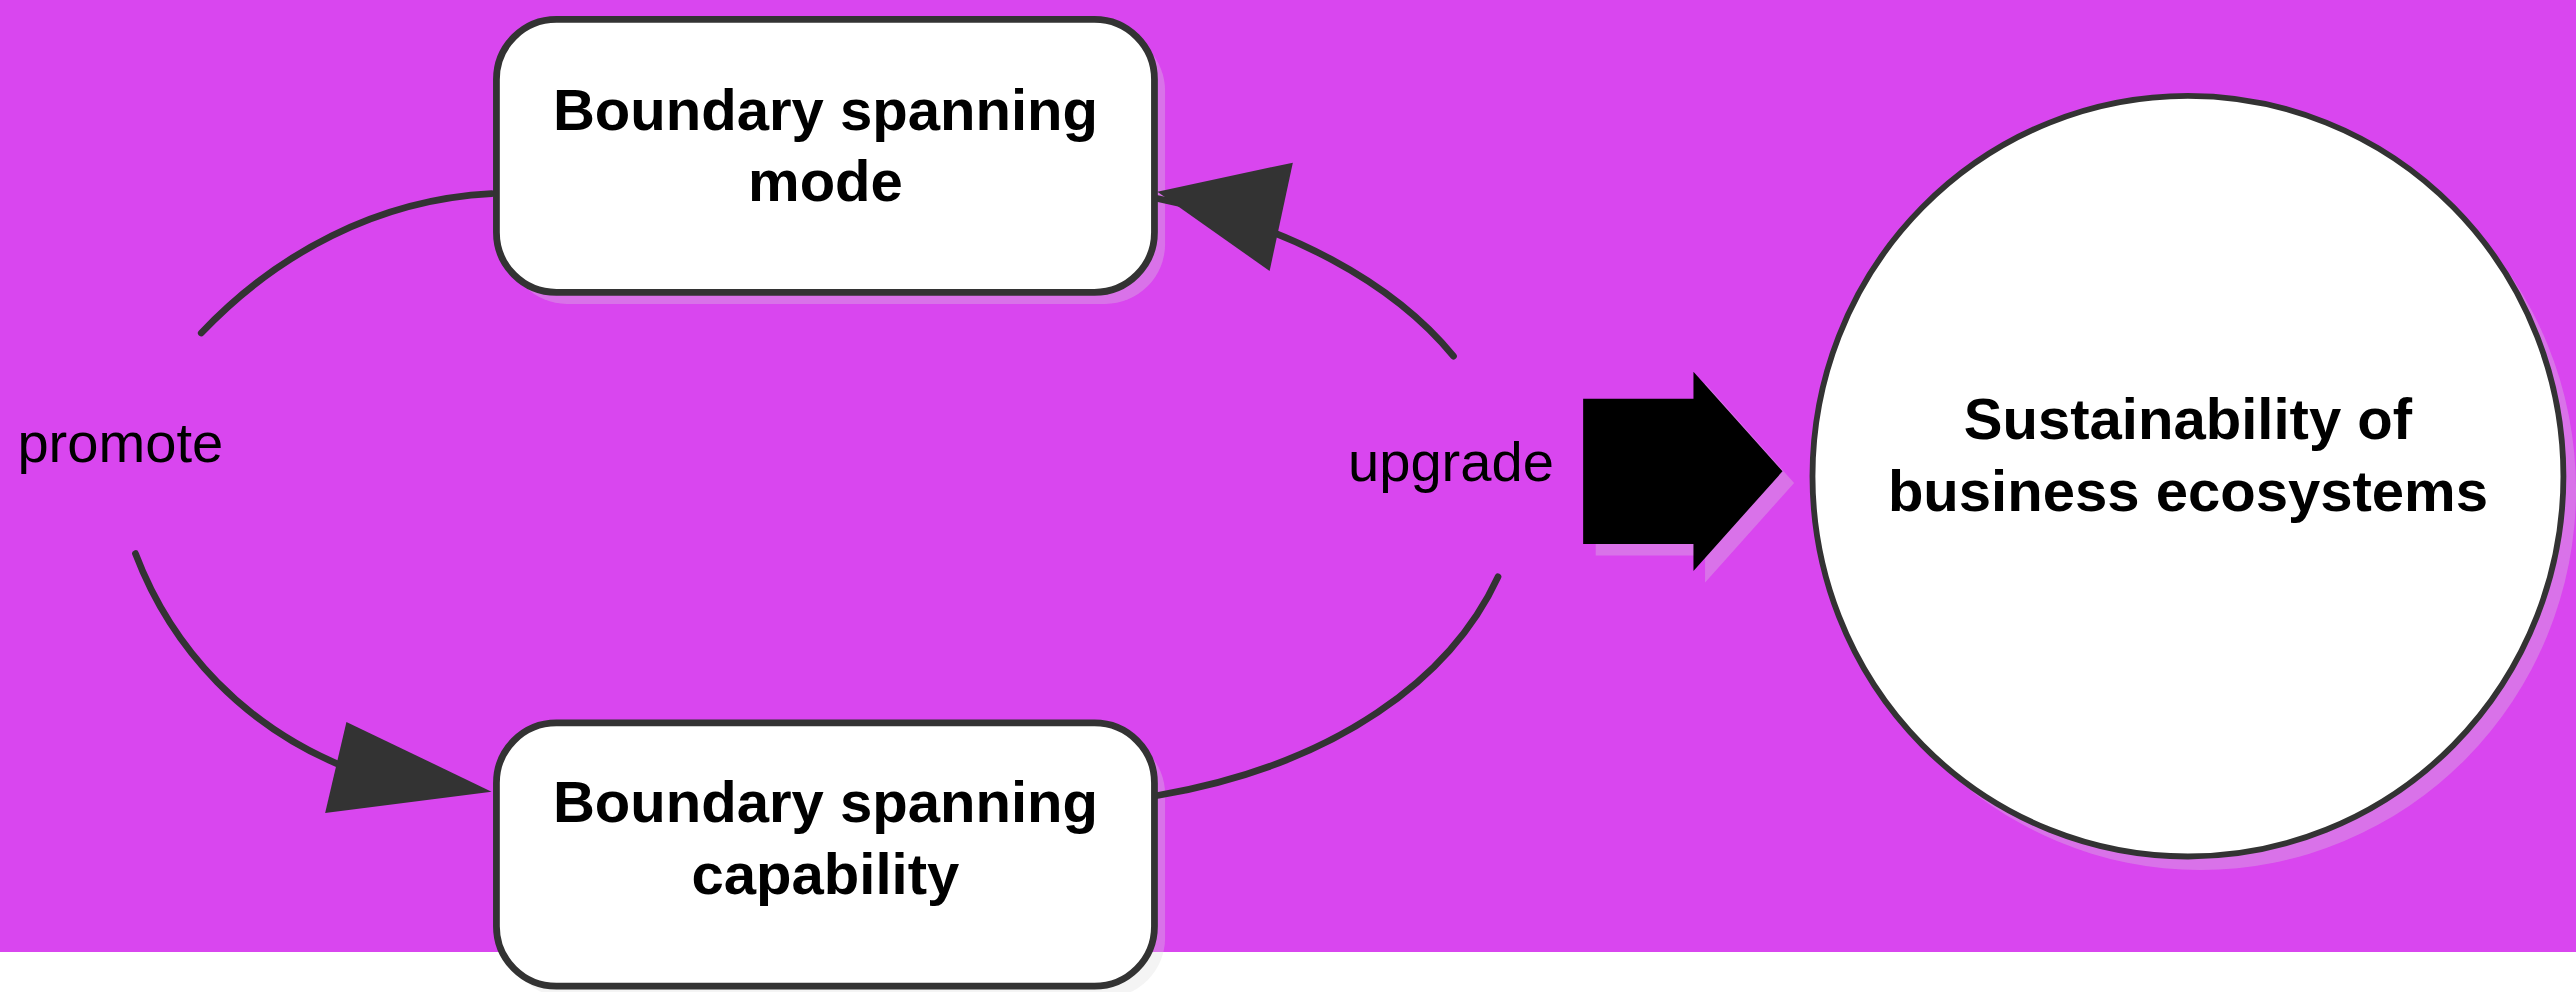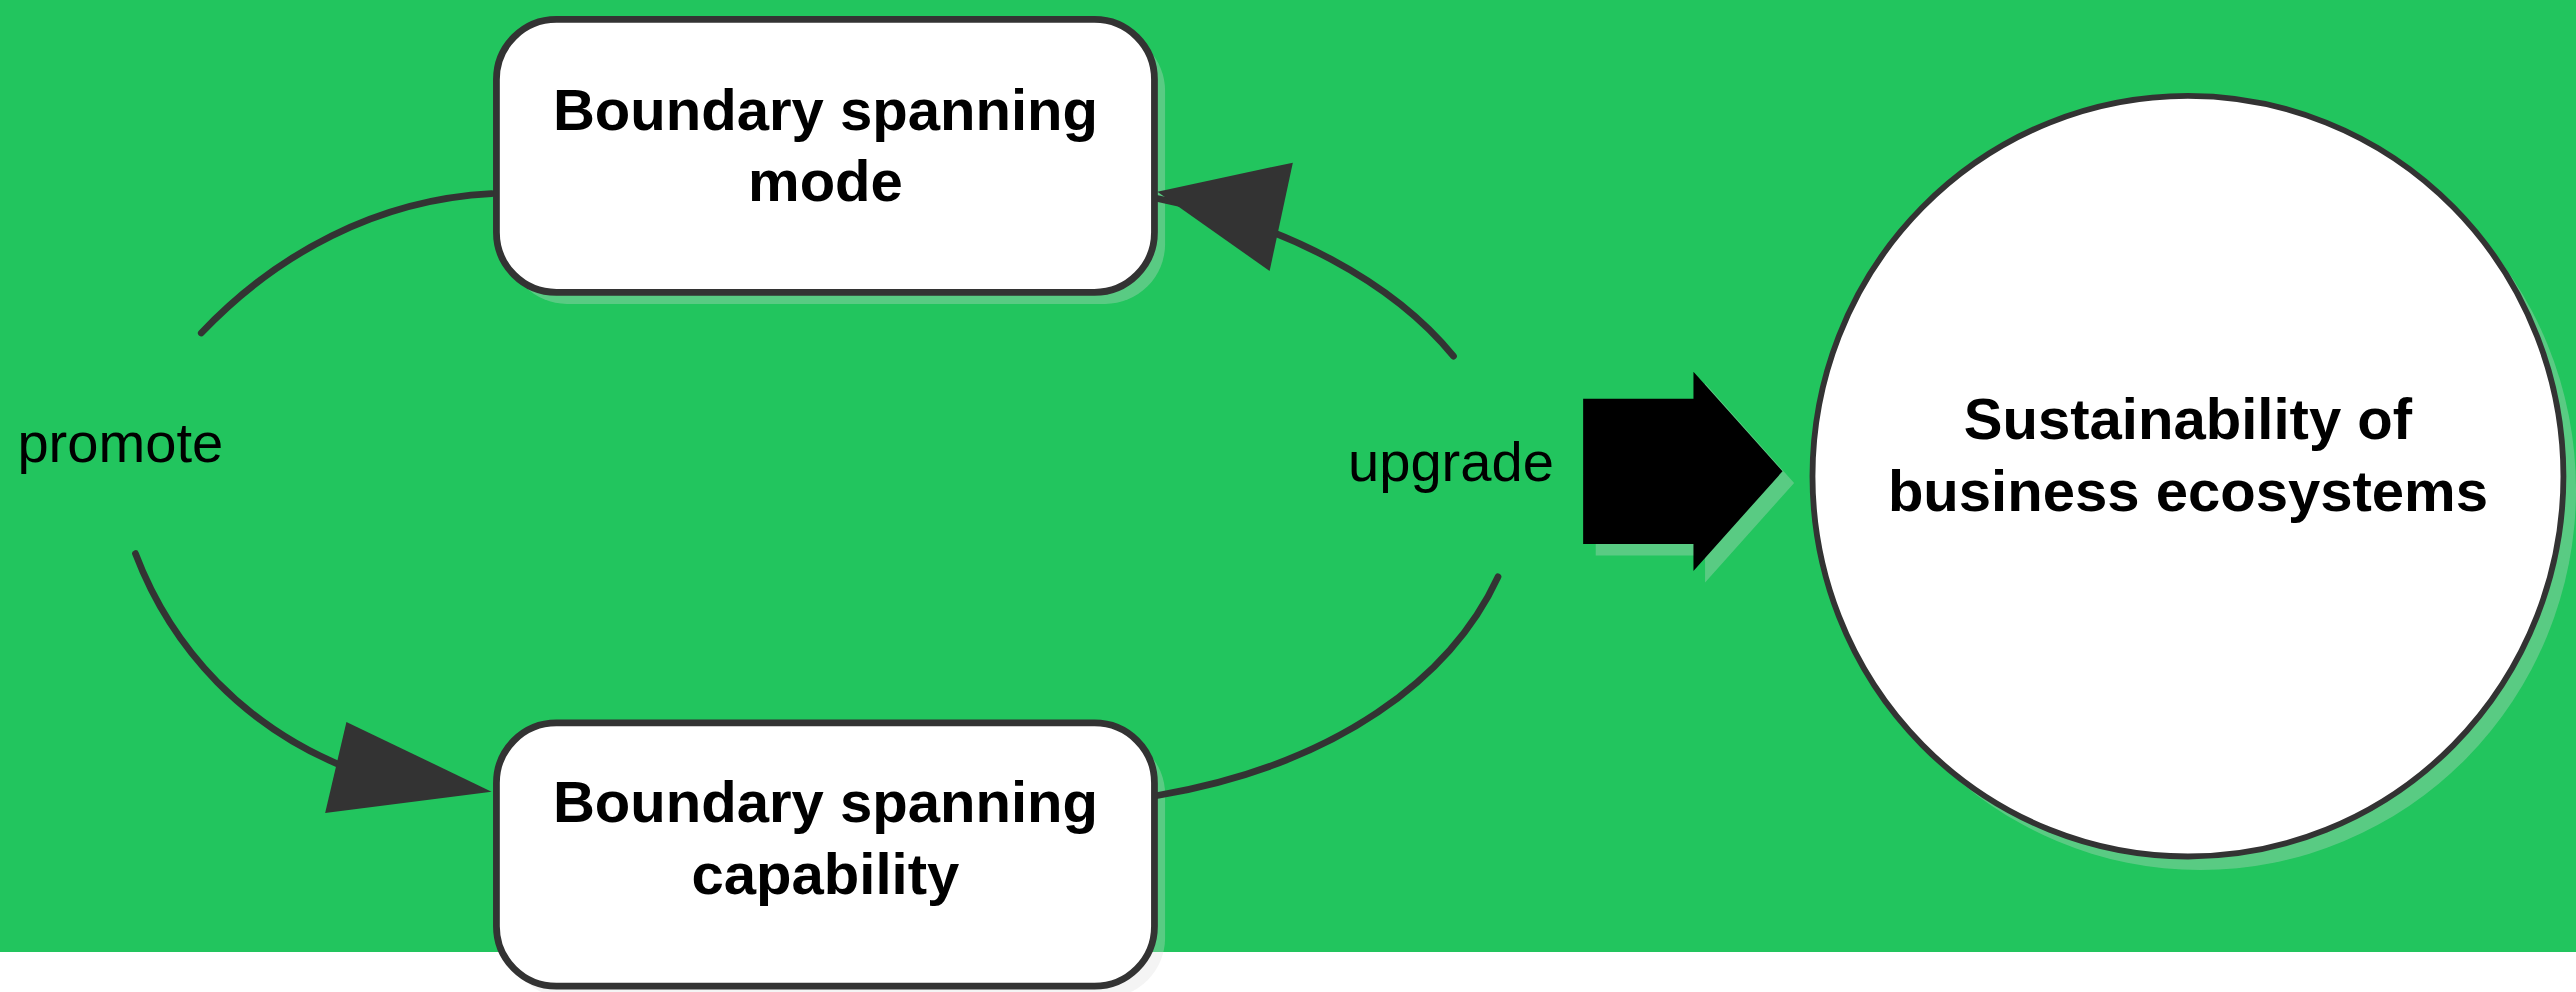--- a/index.html
+++ b/index.html
@@ -11,21 +11,21 @@
   body {
     width: 2576px;
     height: 993px;
     font-family: "Liberation Sans", sans-serif;
     overflow: hidden;
   }
   #diagram-root {
     position: relative;
     width: 2576px;
     height: 952px;
-    background: #22c55e;
+    background: #d946ef;
   }
   #diagram-svg {
     position: absolute;
     top: 0;
     left: 0;
     width: 2576px;
     height: 993px;
     display: block;
   }
   .node-label {

